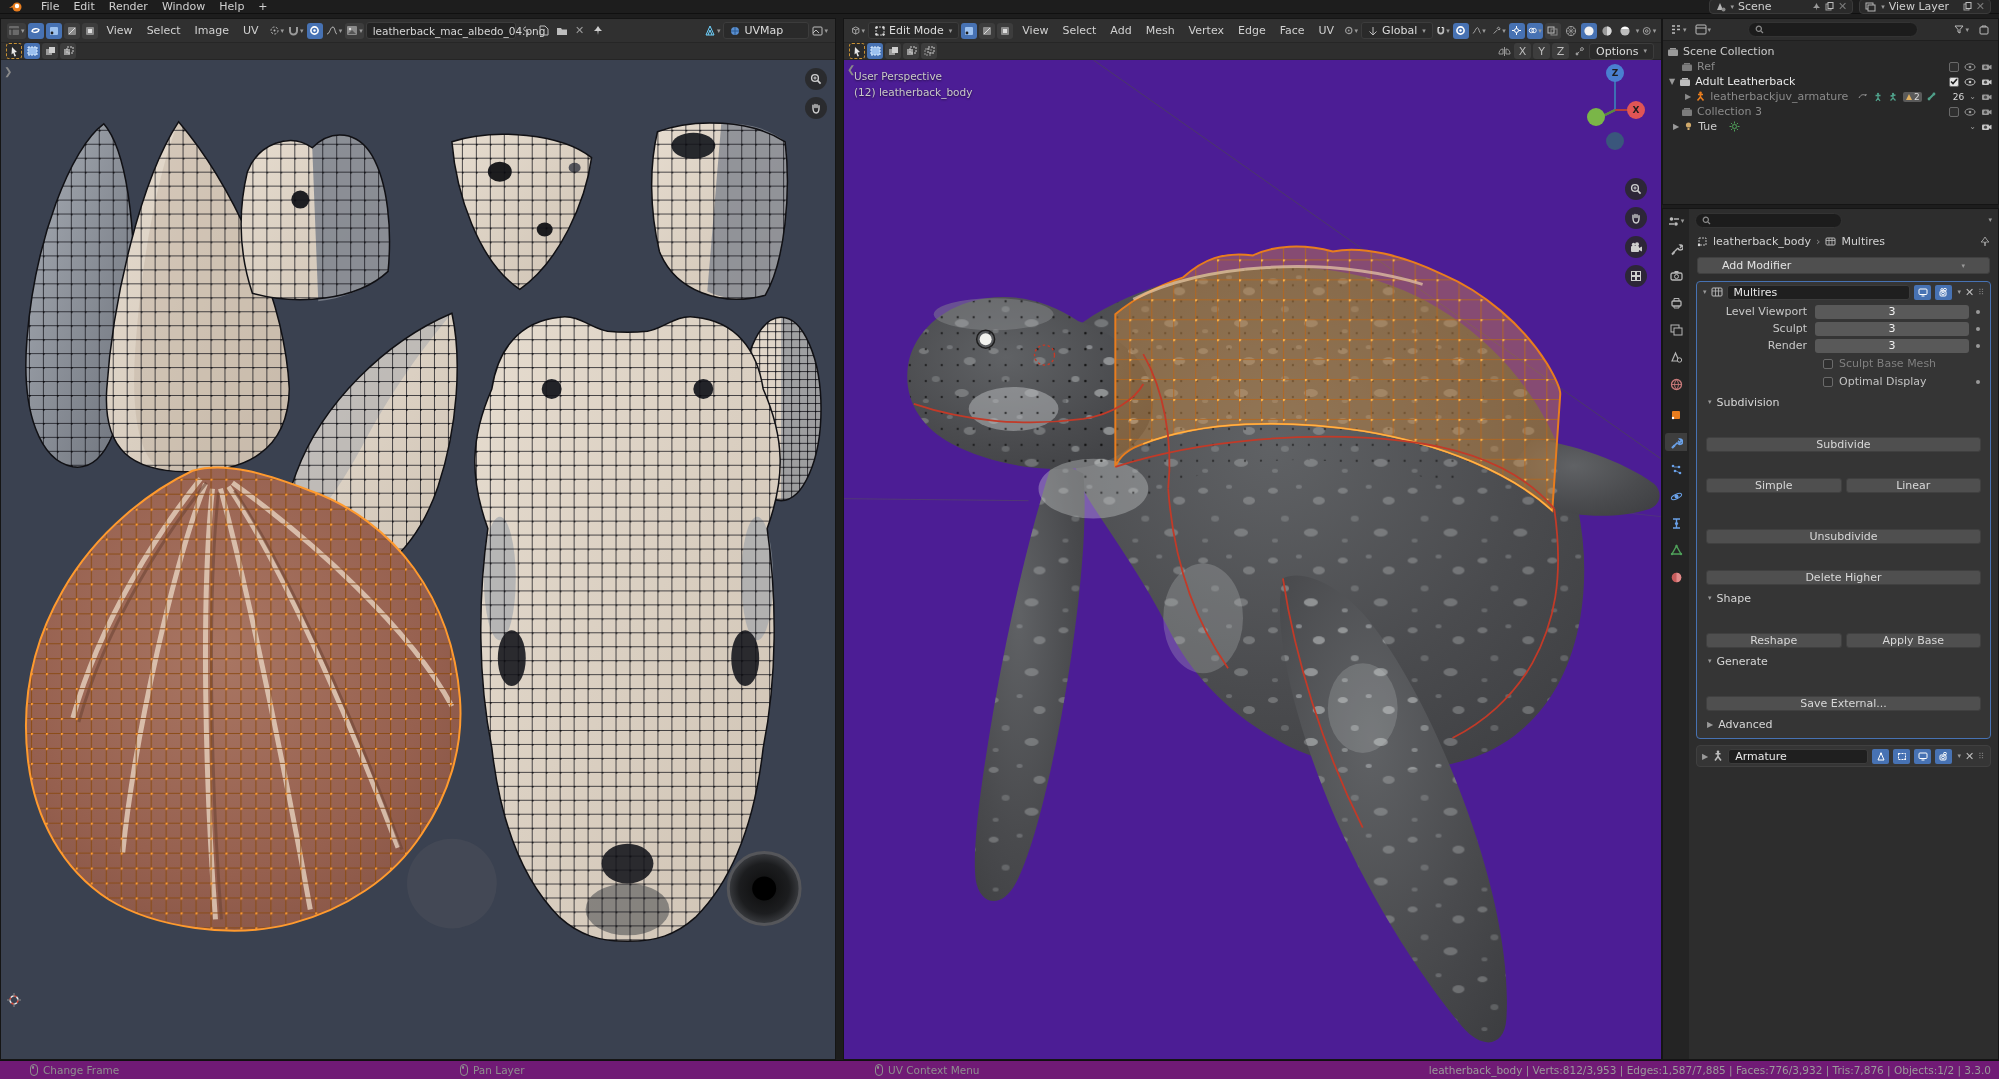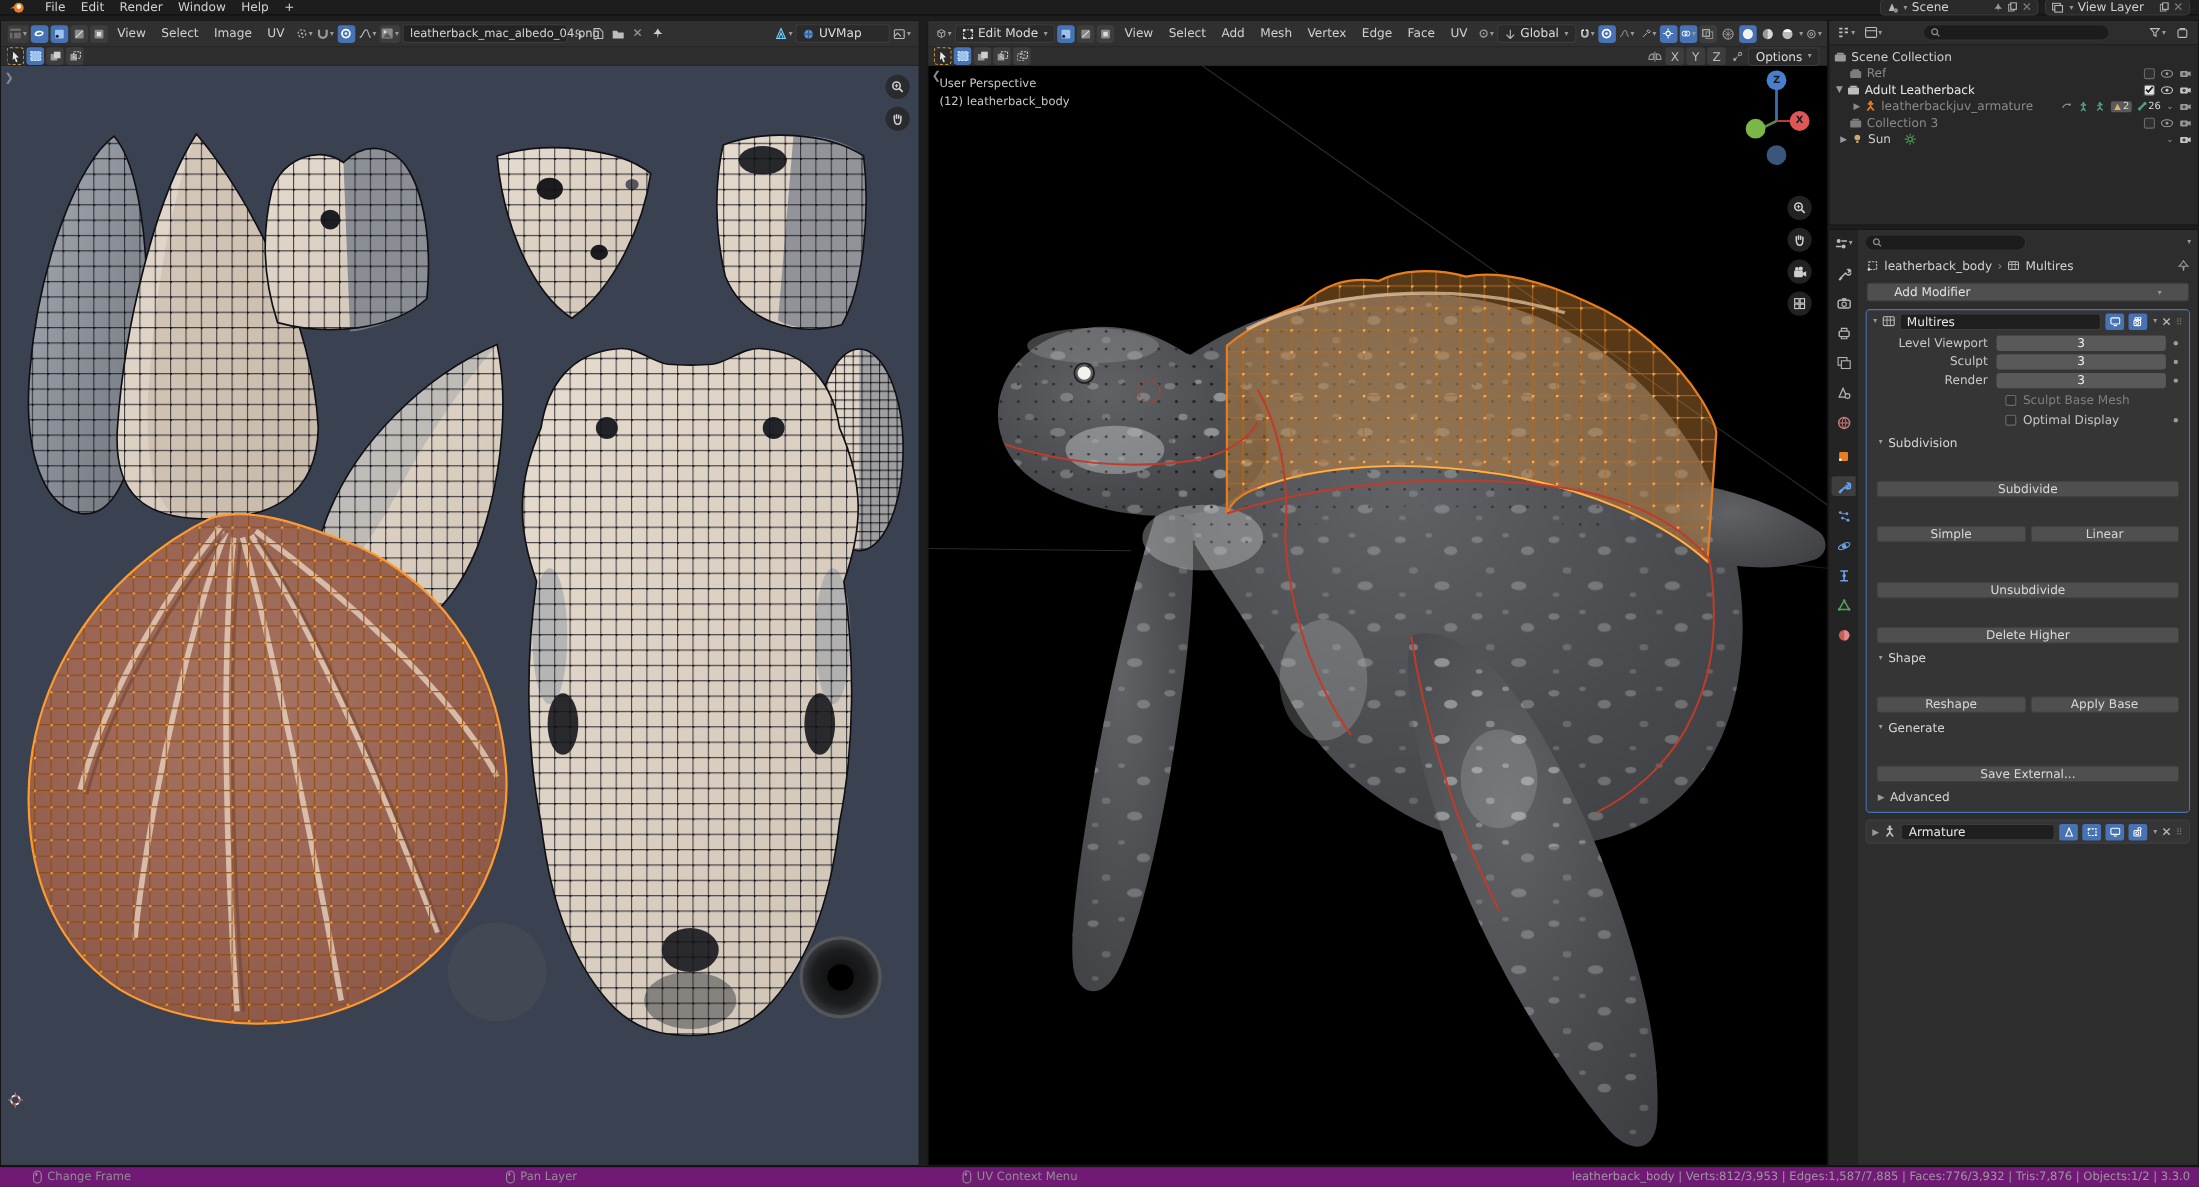--- a/index.html
+++ b/index.html
@@ -626,21 +626,21 @@
             <circle cx="3" cy="8" r="1.4" fill="#9a9a9a"></circle>
             <circle cx="8" cy="3" r="1.4" fill="none" stroke="#9a9a9a"></circle>
             <path d="M4 7 L7 4" stroke="#9a9a9a" stroke-dasharray="1.5 1"></path>
           </svg>
         </span>
       <div class="dropdown" style="margin-right:2px">
         <span>Options</span>
         <span class="caret">▾</span>
       </div>
     </div>
-    <div class="canvas" style="background:#000000">
+    <div class="canvas" style="background:#4c1d95">
       <svg width="100%" height="100%" viewBox="0 0 819 1002" preserveAspectRatio="none">
         <defs>
           <radialGradient id="gBody" cx=".4" cy=".35" r=".9">
             <stop offset="0" stop-color="#606265"></stop>
               <stop offset=".55" stop-color="#4a4b4e"></stop>
               <stop offset="1" stop-color="#3b3c3f"></stop>
           </radialGradient>
           <pattern id="spots" width="70" height="70" patternUnits="userSpaceOnUse">
             <ellipse cx="10" cy="12" rx="5" ry="3" fill="#cdd1d3" opacity=".30"></ellipse>
             <ellipse cx="36" cy="8" rx="3" ry="2" fill="#cdd1d3" opacity=".25"></ellipse>
@@ -866,21 +866,21 @@
           <svg width="10" height="10" viewBox="0 0 10 10">
               <path d="M5 2 L5 6 M5 6 L2.5 8.5 M5 6 L7.5 8.5 M2.5 4 L7.5 3" stroke="#4fa08a" stroke-width="1.3" fill="none"></path>
               <circle cx="5" cy="1.8" r="1.1" fill="#4fa08a"></circle>
             </svg>
           <span style="display:flex;align-items:center;background:#5a5a5a;border-radius:2px;padding:0 2px;gap:1px">
             <svg width="8" height="8" viewBox="0 0 8 8">
                 <path d="M1 7 L4 1 L7 7 Z" fill="#e0b060"></path>
               </svg>
             <span class="badge">2</span>
           </span>
-          <span style="display:flex;align-items:center;gap:1px">
+          <span style="display:flex;align-items:center;gap:17px">
             <svg width="9" height="9" viewBox="0 0 9 9">
                 <path d="M2 7 L7 2" stroke="#4fa08a" stroke-width="2"></path>
                 <circle cx="2" cy="7" r="1.4" fill="#4fa08a"></circle>
                 <circle cx="7" cy="2" r="1.4" fill="#4fa08a"></circle>
               </svg>
             <span class="badge">26</span>
           </span>
           <span style="color:#9a9a9a;font-size:8px">⌄</span>
           <svg width="11" height="9" viewBox="0 0 11 9">
               <rect x="1" y="2.5" width="7" height="5.5" rx="1" fill="#9a9a9a"></rect>
@@ -907,21 +907,21 @@
               <path d="M8 4 L10.5 2.8 V7.4 L8 6.2 Z" fill="#9a9a9a"></path>
             </svg>
         </span>
       </div>
       <div class="orow" style="padding-left:6px">
         <span style="color:#9a9a9a;font-size:8px">▶</span>
         <svg width="11" height="11" viewBox="0 0 11 11">
             <circle cx="5.5" cy="4" r="2.6" fill="#d0a96a"></circle>
             <path d="M4.5 7 h2 v2 h-2 Z" fill="#d0a96a"></path>
           </svg>
-        <span class="lbl">Sun</span>
+        <span class="lbl">Tue</span>
         <svg width="11" height="11" viewBox="0 0 11 11" style="margin-left:8px">
             <circle cx="5.5" cy="5.5" r="2" fill="none" stroke="#4fa05a"></circle>
             <path d="M5.5 .5 V2.5 M5.5 8.5 V10.5 M.5 5.5 H2.5 M8.5 5.5 H10.5 M2 2 L3.4 3.4 M7.6 7.6 L9 9 M9 2 L7.6 3.4 M3.4 7.6 L2 9" stroke="#4fa05a"></path>
           </svg>
         <span class="right">
           <span style="color:#9a9a9a;font-size:8px">⌄</span>
           <svg width="11" height="9" viewBox="0 0 11 9">
               <rect x="1" y="2.5" width="7" height="5.5" rx="1" fill="#c8c8c8"></rect>
               <circle cx="4.5" cy="5.2" r="1.6" fill="#4a4a4a"></circle>
               <path d="M8 4 L10.5 2.8 V7.4 L8 6.2 Z" fill="#c8c8c8"></path>

